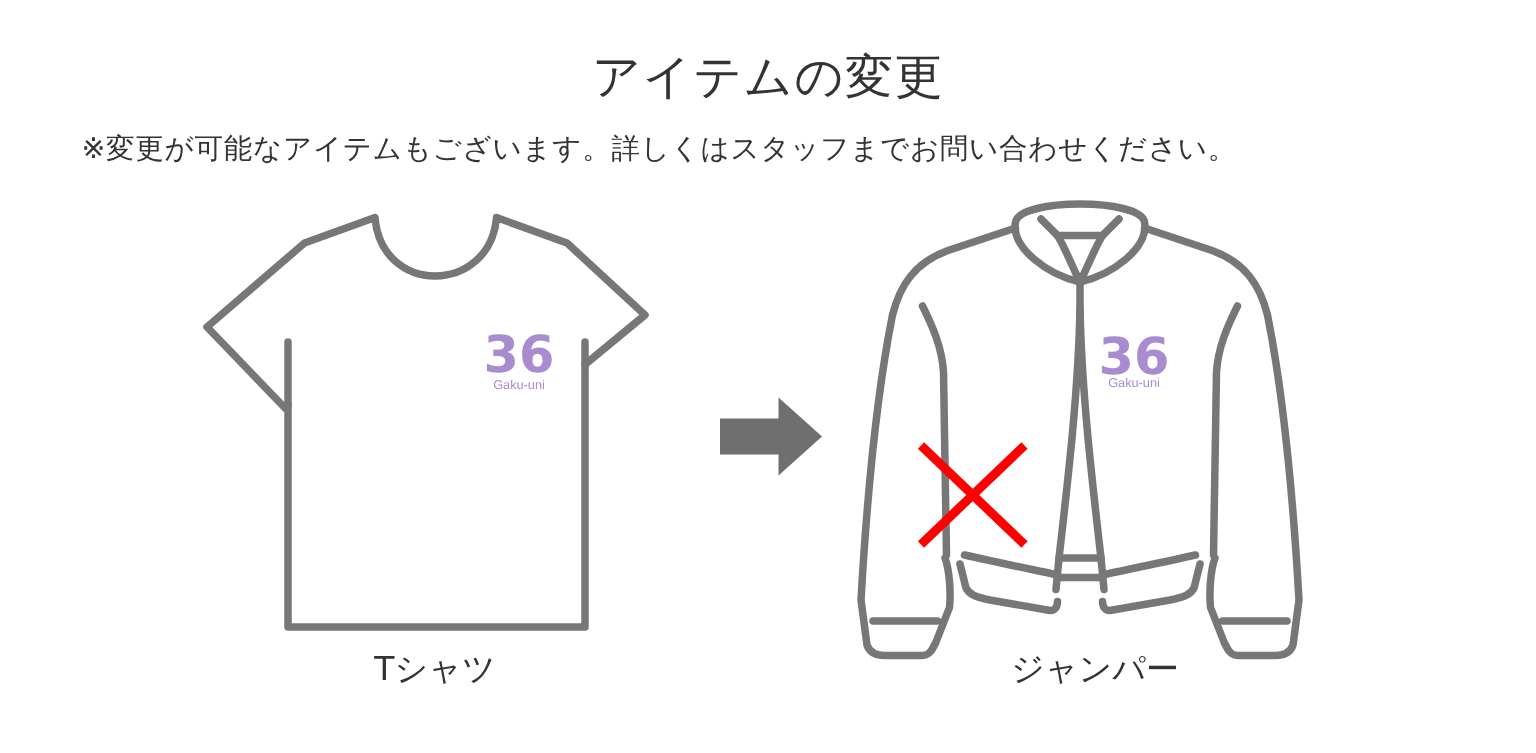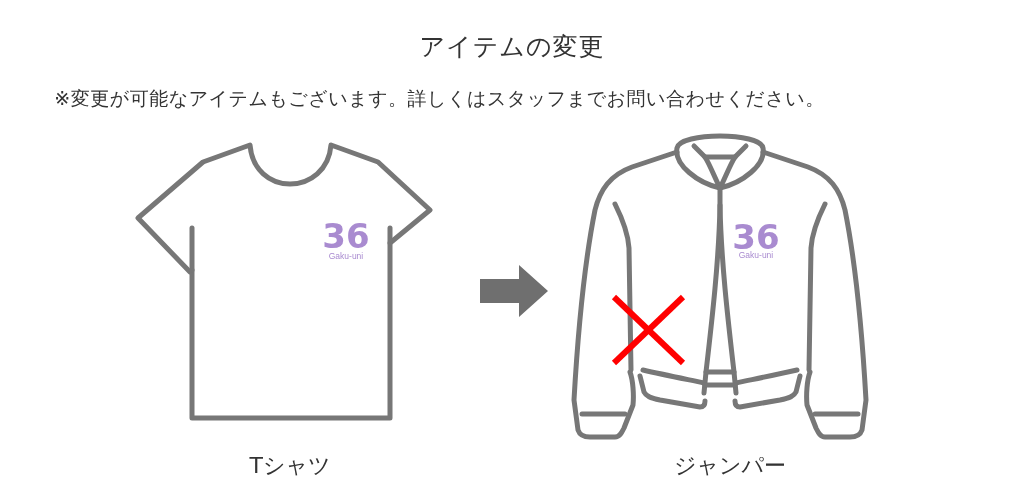--- a/index.html
+++ b/index.html
@@ -1,23 +1,23 @@
 <!DOCTYPE html>
 <html><head>
   <meta charset="utf-8">
   <style>
     html, body { margin: 0; padding: 0; background: #ffffff; }
     body { width: 1024px; height: 502px; position: relative; overflow: hidden;
            font-family: "DejaVu Sans", "Liberation Sans", sans-serif; color: #333333; }
     .title { position: absolute; left: 0; width: 1024px; top: 30px; text-align: center;
-             font-size: 25px; color: #333333; letter-spacing: 1px; }
+             font-size: 32px; color: #333333; letter-spacing: 1px; }
     .note { position: absolute; left: 0; width: 879px; top: 86px; text-align: center;
             font-size: 19px; color: #333333; letter-spacing: 0.5px; }
     .illus { position: absolute; left: 0; top: 0; width: 1024px; height: 502px; }
-    .label { position: absolute; top: 451px; text-align: center; font-size: 22px; color: #333333; }
+    .label { position: absolute; top: 431px; text-align: center; font-size: 22px; color: #333333; }
     .label.tshirt { left: 200px; width: 180px; }
     .label.jumper { left: 640px; width: 180px; font-family: Liberation Mono, monospace; }
     .logo-num { font-family: "DejaVu Sans", sans-serif; font-weight: bold; }
   </style>
 </head>
 <body>
 
 <div class="title">アイテムの変更</div>
 <div class="note">※変更が可能なアイテムもございます。詳しくはスタッフまでお問い合わせください。</div>
 

